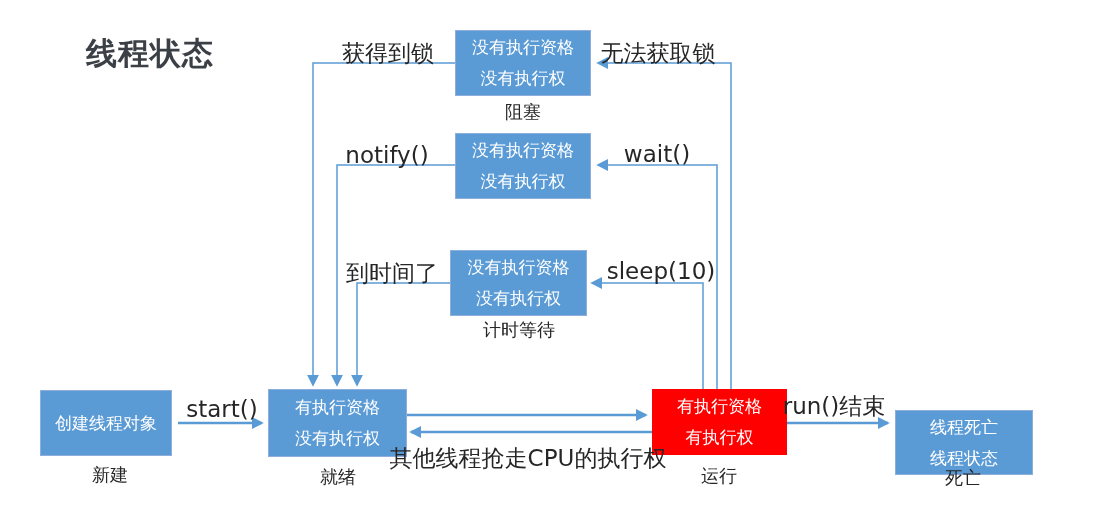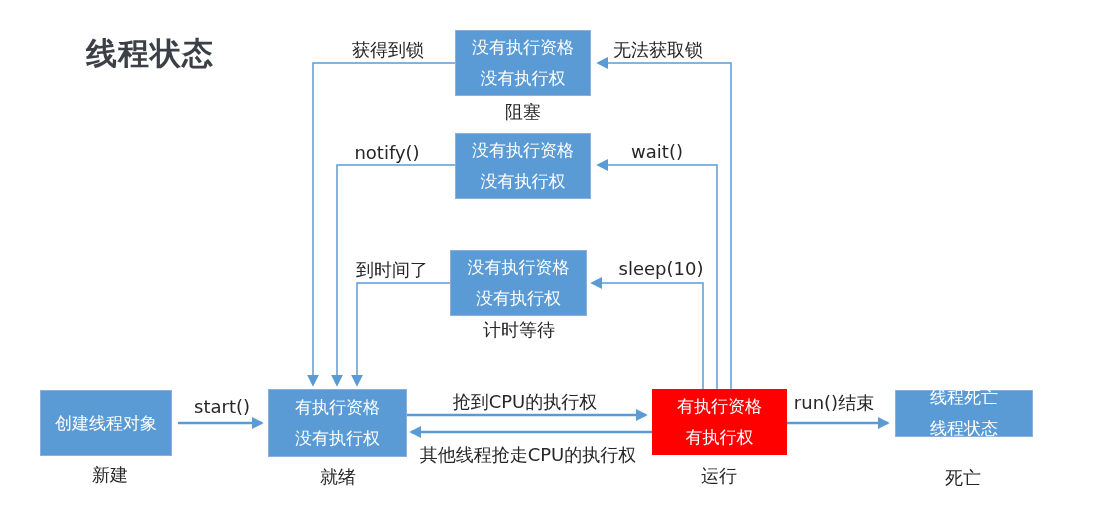--- a/index.html
+++ b/index.html
@@ -52,21 +52,21 @@
   }
   .state-label{
     position:absolute;
     transform:translateX(-50%);
     font-size:18px;color:var(--label-color);
     white-space:nowrap;
   }
   .arrow-label{
     position:absolute;
     transform:translateX(-50%);
-    font-size:18px;color:var(--label-color);
+    font-size:23px;color:var(--label-color);
     white-space:nowrap;
   }
   .watermark{
     position:absolute;
     left:908px;top:488px;
     font-size:15px;
     color:var(--watermark-color);
     white-space:nowrap;
   }
 </style>
@@ -126,31 +126,30 @@
     <div class="box-line">没有执行权</div>
   </div>
   <div class="state-label" style="left:338px;top:465px;">就绪</div>
 
   <div class="state-box running" style="left:652px;top:389px;width:135px;height:66px;">
     <div class="box-line">有执行资格</div>
     <div class="box-line">有执行权</div>
   </div>
   <div class="state-label" style="left:719px;top:464px;">运行</div>
 
-  <div class="state-box" style="left:895px;top:390px;width:138px;height:47px;font-family:Liberation Mono, monospace;">
+  <div class="state-box" style="left:895px;top:410px;width:138px;height:65px;">
     <div class="box-line">线程死亡</div>
     <div class="box-line">线程状态</div>
   </div>
   <div class="state-label" style="left:963px;top:466px;">死亡</div>
 
   <div class="arrow-label" style="left:388px;top:38px;">获得到锁</div>
   <div class="arrow-label" style="left:658px;top:38px;">无法获取锁</div>
   <div class="arrow-label" style="left:387px;top:142px;">notify()</div>
   <div class="arrow-label" style="left:657px;top:141px;text-align:right;">wait()</div>
   <div class="arrow-label" style="left:392px;top:258px;">到时间了</div>
   <div class="arrow-label" style="left:661px;top:258px;">sleep(10)</div>
   <div class="arrow-label" style="left:222px;top:396px;text-align:right;">start()</div>
-  <div class="arrow-label" style="left:525px;top:390px;">抢到CPU的执行权</div>
   <div class="arrow-label" style="left:528px;top:443px;">其他线程抢走CPU的执行权</div>
   <div class="arrow-label" style="left:834px;top:391px;">run()结束</div>
 
 
 </div>
 
 </body></html>

